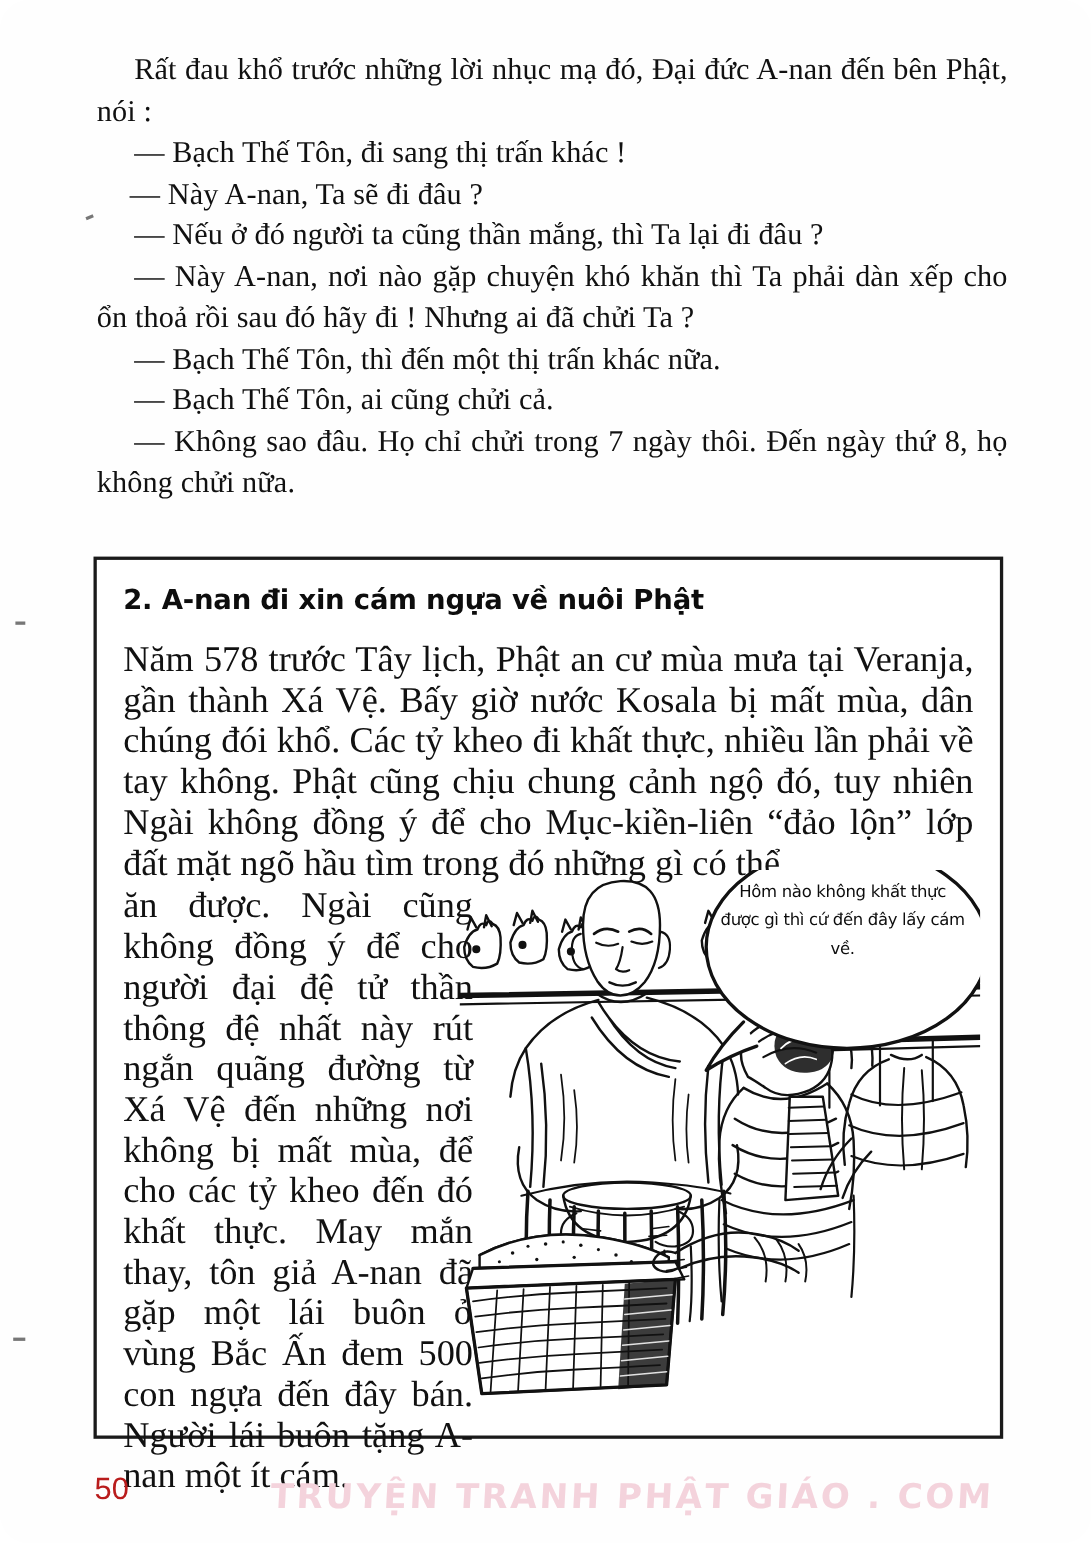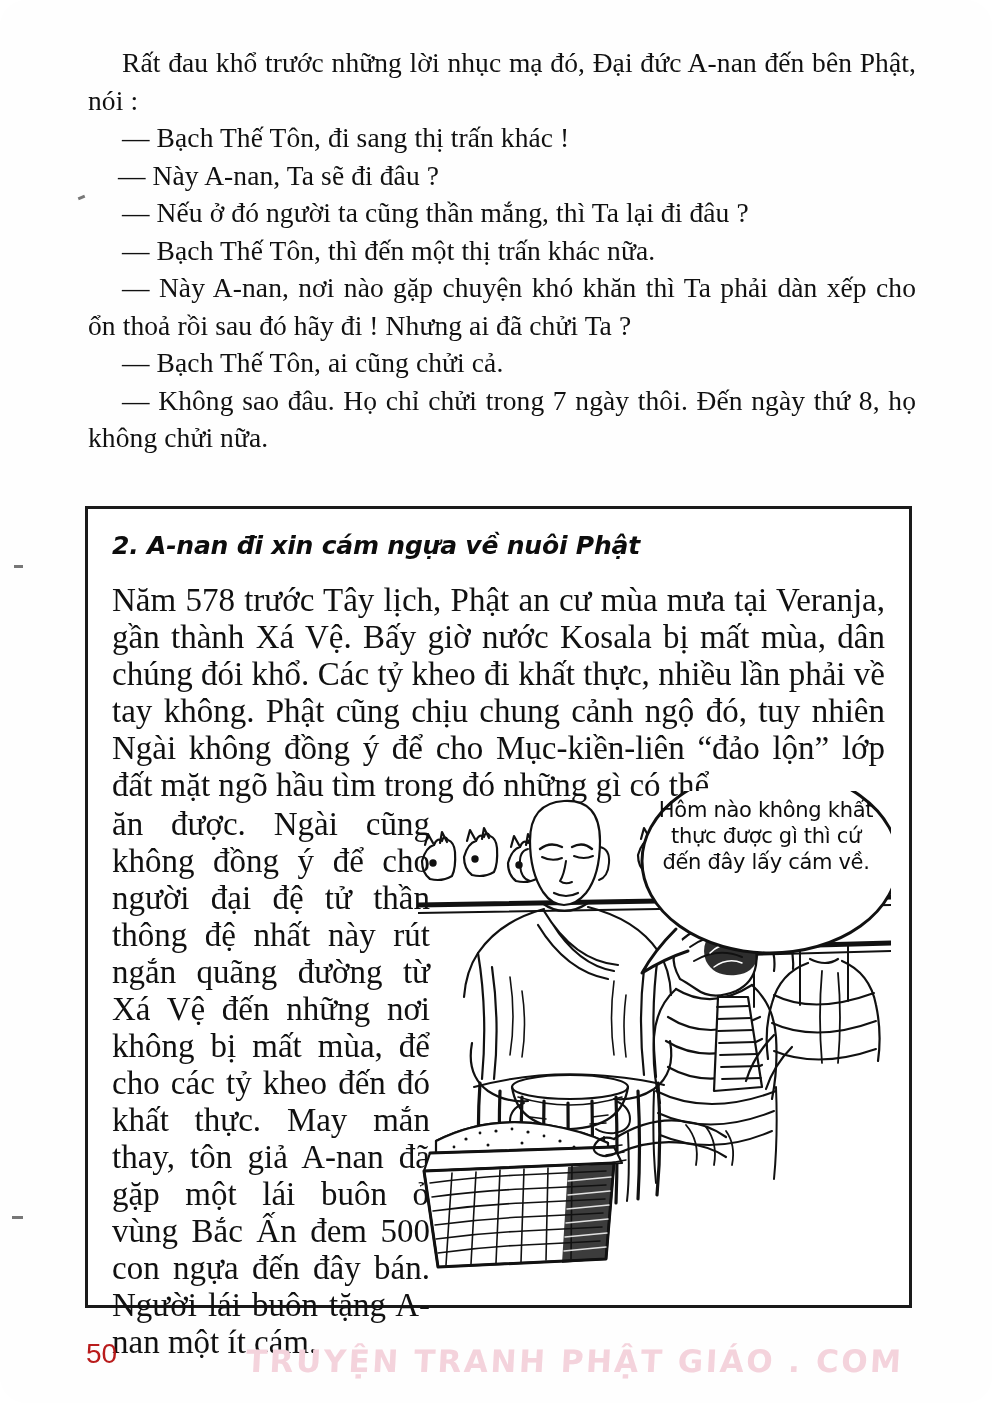--- a/index.html
+++ b/index.html
@@ -57,21 +57,20 @@
   .story-inner {
     position: relative;
     width: 100%;
     height: 100%;
     padding: 22px 24px 0 24px;
     box-sizing: border-box;
   }
   .story-title {
     font-family: "DejaVu Sans", "Liberation Sans", sans-serif;
     font-weight: bold;
-    font-style: italic;
     font-size: 25px;
     letter-spacing: -.2px;
     margin: 0 0 22px 0;
     color: #0d0d0d;
   }
   .story-body {
     font-size: 33px;
     line-height: 37px;
     text-align: justify;
     text-justify: inter-word;
@@ -92,21 +91,21 @@
   }
   .illus svg { display: block; }
 
   .bubble-text {
     position: absolute;
     left: 565px;
     top: 288px;
     width: 226px;
     text-align: center;
     font-family: "DejaVu Sans", "Liberation Sans", sans-serif;
-    font-size: 21px;
+    font-size: 15px;
     line-height: 26px;
     color: #0d0d0d;
     letter-spacing: -.3px;
   }
   .caption {
     position: absolute;
     left: 545px;
     top: 718px;
     width: 268px;
     font-family: "DejaVu Sans", "Liberation Sans", sans-serif;
@@ -146,22 +145,22 @@
 
   <div class="artifact" style="left:78px;top:196px;width:7px;height:3px;transform:rotate(-22deg);"></div>
   <div class="artifact" style="left:14px;top:565px;width:9px;height:3px;"></div>
   <div class="artifact" style="left:12px;top:1216px;width:11px;height:3px;"></div>
 
   <div class="narrative">
     <p class="indent">Rất đau khổ trước những lời nhục mạ đó, Đại đức A-nan đến bên Phật, nói :</p>
     <p class="indent">— Bạch Thế Tôn, đi sang thị trấn khác !</p>
     <p class="indent noindent" style="text-indent:30px">— Này A-nan, Ta sẽ đi đâu ?</p>
     <p class="indent">— Nếu ở đó người ta cũng thần mắng, thì Ta lại đi đâu ?</p>
+    <p class="indent">— Này A-nan, nơi nào gặp chuyện khó khăn thì Ta phải dàn xếp cho ổn thoả rồi sau đó hãy đi ! Nhưng ai đã chửi Ta ?</p>
     <p class="indent">— Bạch Thế Tôn, thì đến một thị trấn khác nữa.</p>
-    <p class="indent">— Này A-nan, nơi nào gặp chuyện khó khăn thì Ta phải dàn xếp cho ổn thoả rồi sau đó hãy đi ! Nhưng ai đã chửi Ta ?</p>
     <p class="indent">— Bạch Thế Tôn, ai cũng chửi cả.</p>
     <p class="indent">— Không sao đâu. Họ chỉ chửi trong 7 ngày thôi. Đến ngày thứ 8, họ không chửi nữa.</p>
   </div>
 
   <div class="story-box">
     <div class="story-inner">
 
       <h2 class="story-title">2. A-nan đi xin cám ngựa về nuôi Phật</h2>
 
       <p class="story-body">Năm 578 trước Tây lịch, Phật an cư mùa mưa tại  Veranja, gần thành Xá Vệ. Bấy giờ nước Kosala bị mất mùa, dân chúng đói khổ. Các tỷ kheo đi khất thực, nhiều lần phải về tay không. Phật cũng chịu chung cảnh ngộ đó, tuy nhiên Ngài không đồng ý để cho Mục-kiền-liên “đảo lộn” lớp đất mặt ngõ hầu tìm trong đó những gì có thể</p>

